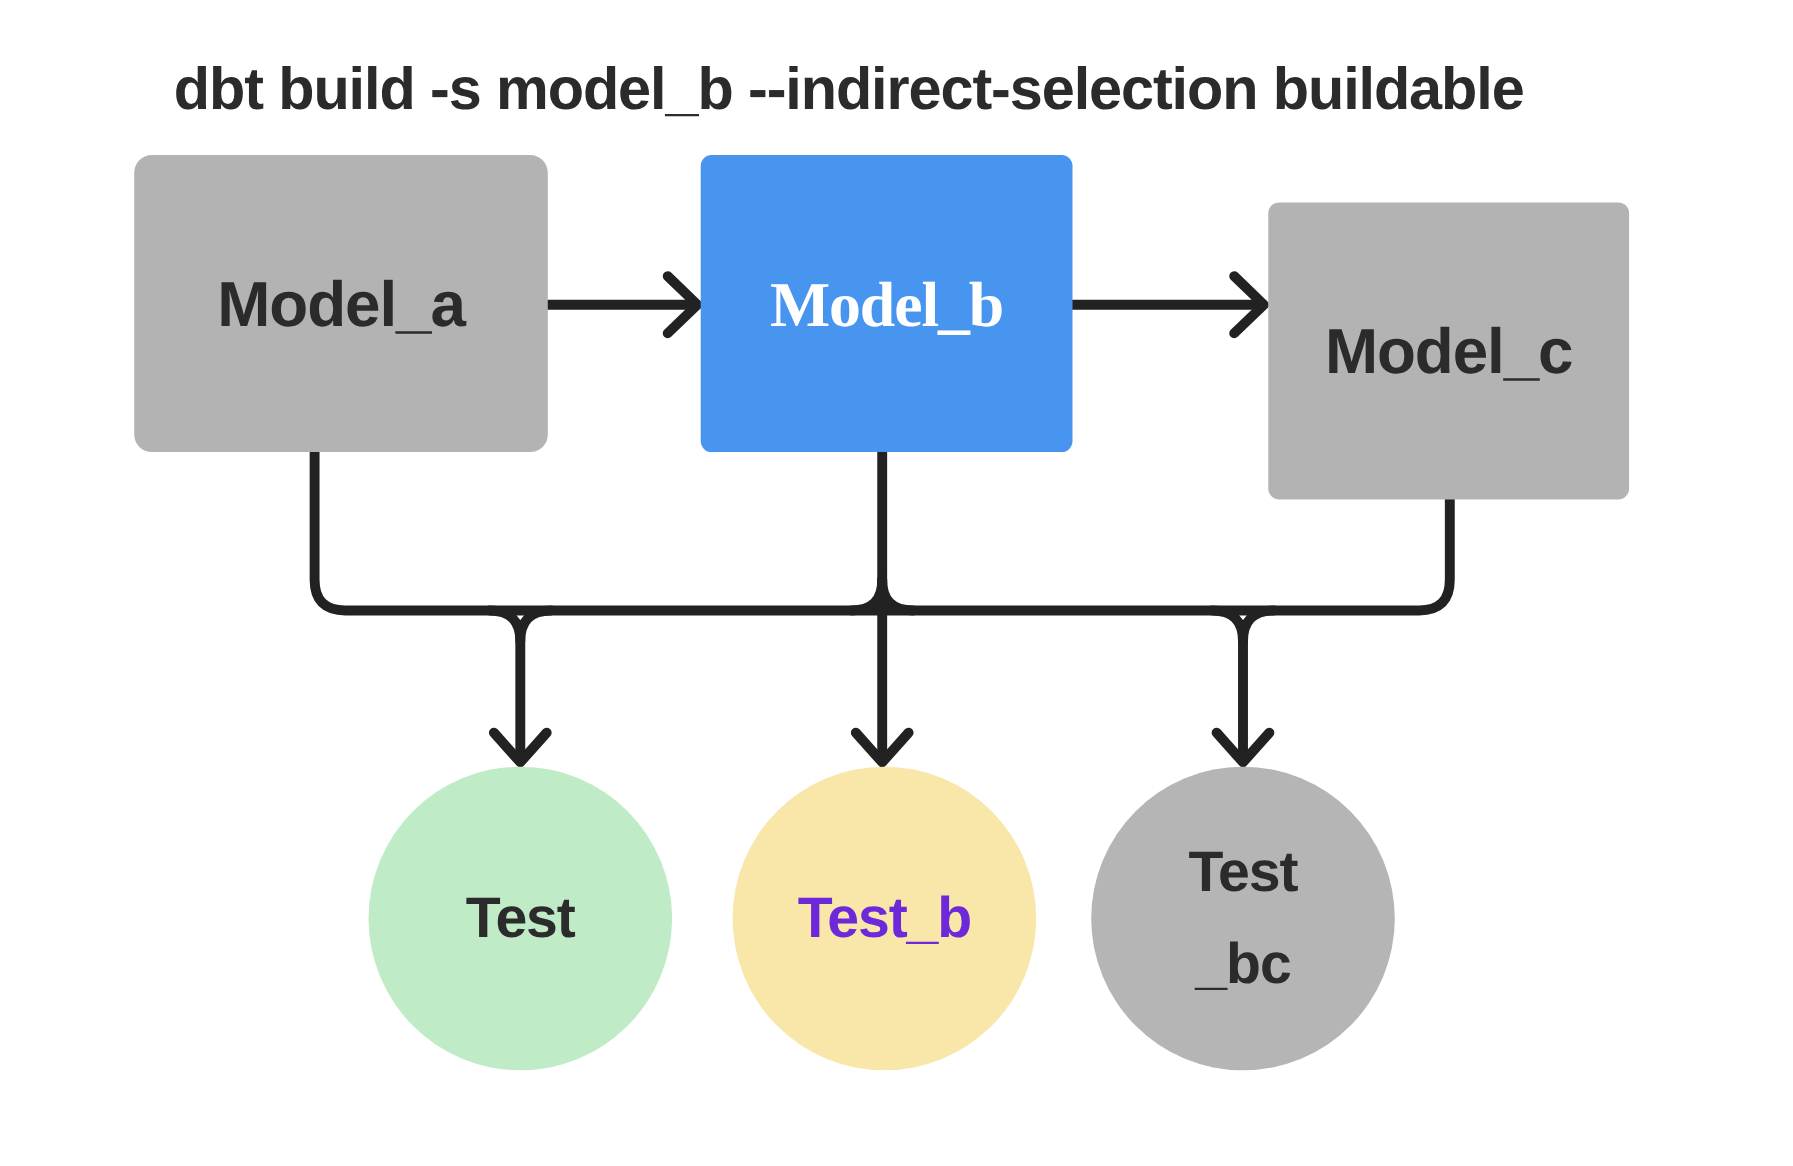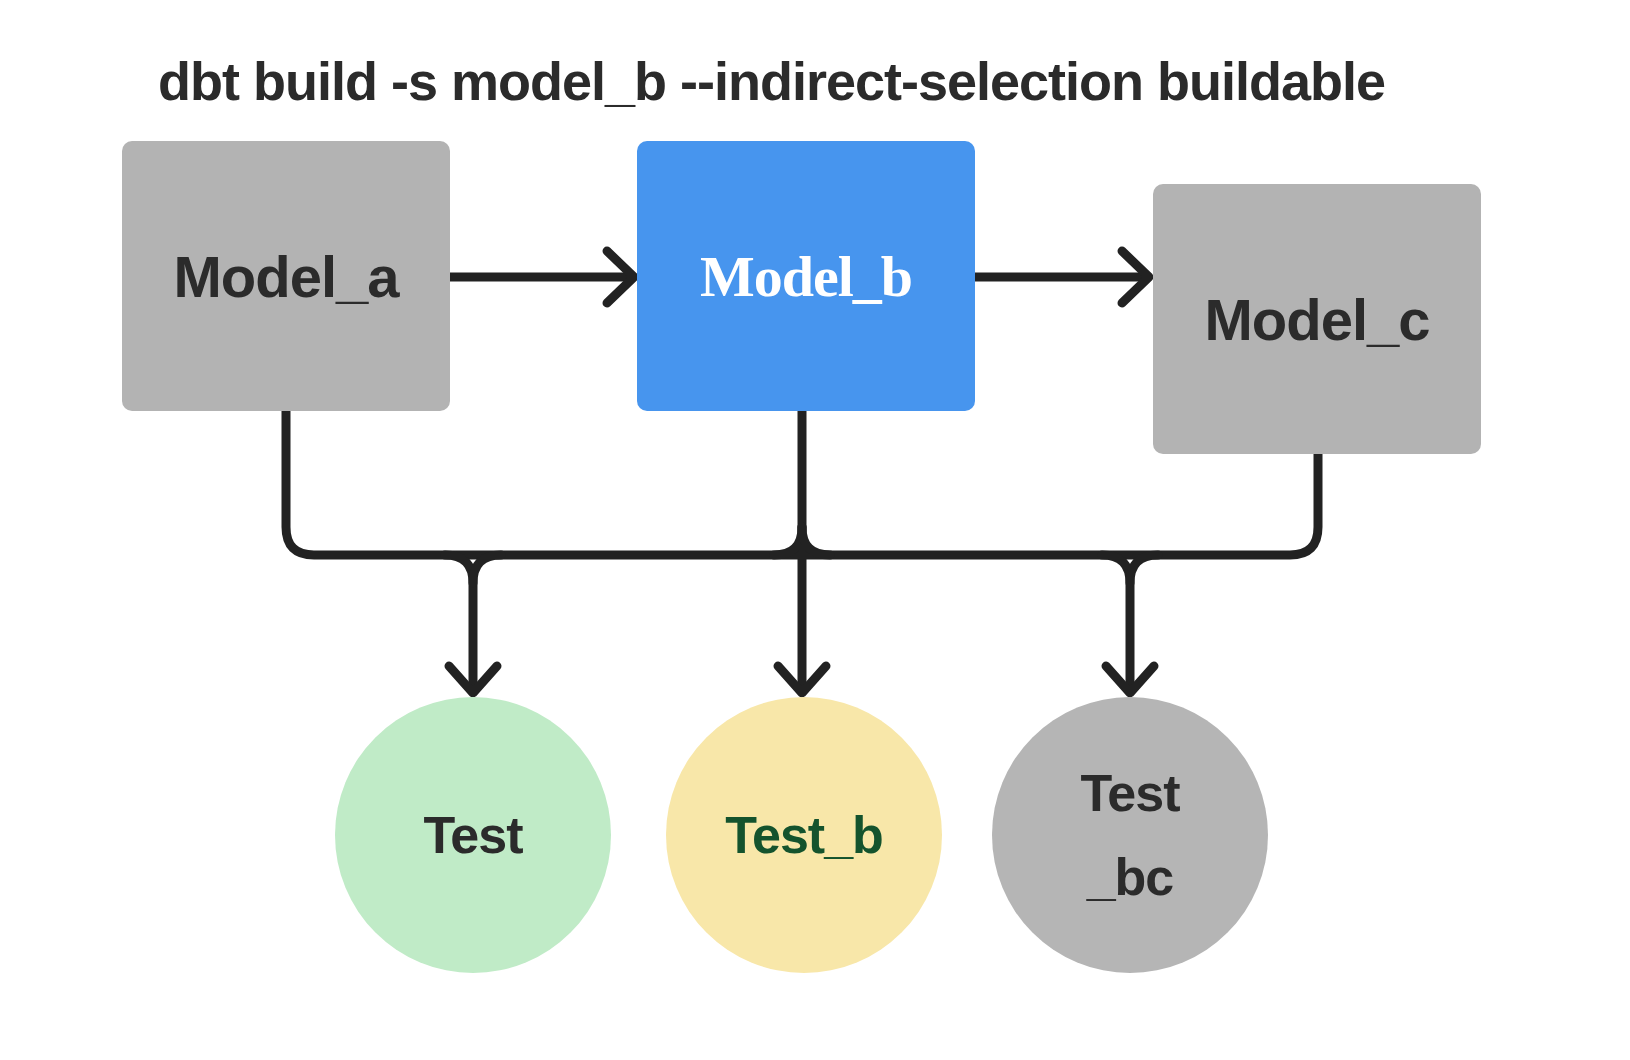--- a/index.html
+++ b/index.html
@@ -25,21 +25,21 @@
     position:absolute;
     display:flex;align-items:center;justify-content:center;
     text-align:center;
   }
   .model{
     top:141px;height:270px;
     border-radius:10px;
     font-size:58px;font-weight:600;
     letter-spacing:-1px;
   }
-  .model-a{left:122px;width:328px;}
+  .model-a{left:122px;width:376px;border-radius:16px;}
   .model-b{left:637px;width:338px;font-family:Liberation Serif, serif;}
   .model-c{left:1153px;width:328px;margin-top:43px;}
   .test{
     top:697px;width:276px;height:276px;
     border-radius:50%;
     font-size:52px;font-weight:600;
     letter-spacing:-1px;
     flex-direction:column;
     line-height:84px;
   }
@@ -101,21 +101,21 @@
 
   <div class="node model model-c" style="background-color: rgb(179, 179, 179);">
     <span style="color: rgb(43, 43, 43);">Model_c</span>
   </div>
 
   <div class="node test test-ab" style="background-color: rgb(192, 235, 199);">
     <span style="color: rgb(43, 43, 43);">Test</span>
   </div>
 
   <div class="node test test-b" style="background-color: rgb(248, 231, 169);">
-    <span style="color: #14532d;">Test_b</span>
+    <span style="color: #6d28d9;">Test_b</span>
   </div>
 
   <div class="node test test-bc" style="background-color: rgb(181, 181, 181);">
     <span style="color: rgb(43, 43, 43);">Test</span>
     <span style="color: rgb(43, 43, 43); text-align: right;">_bc</span>
   </div>
 
 </div>
 
 </body></html>

